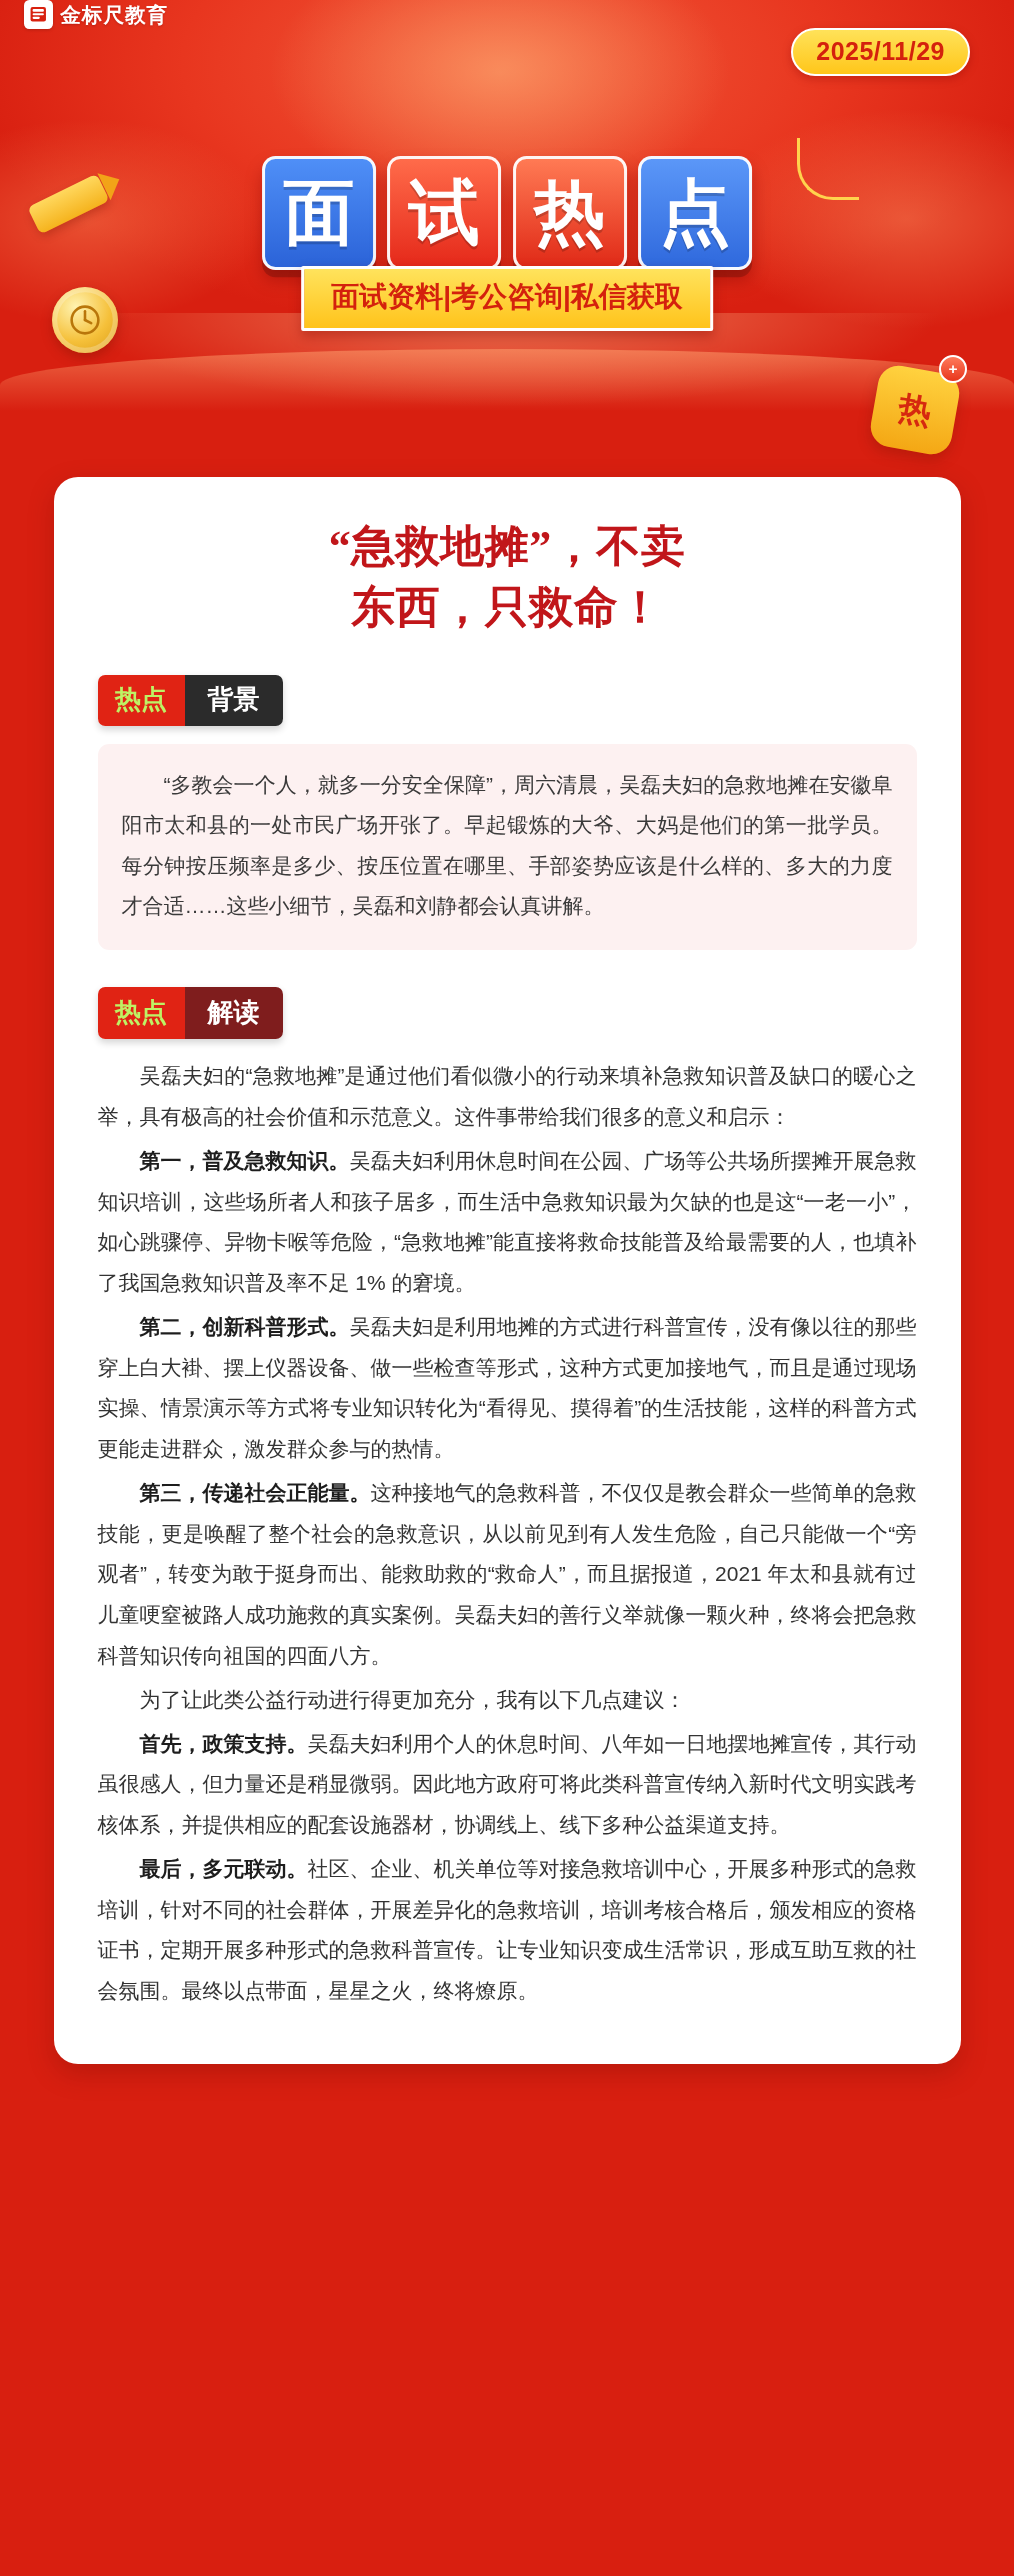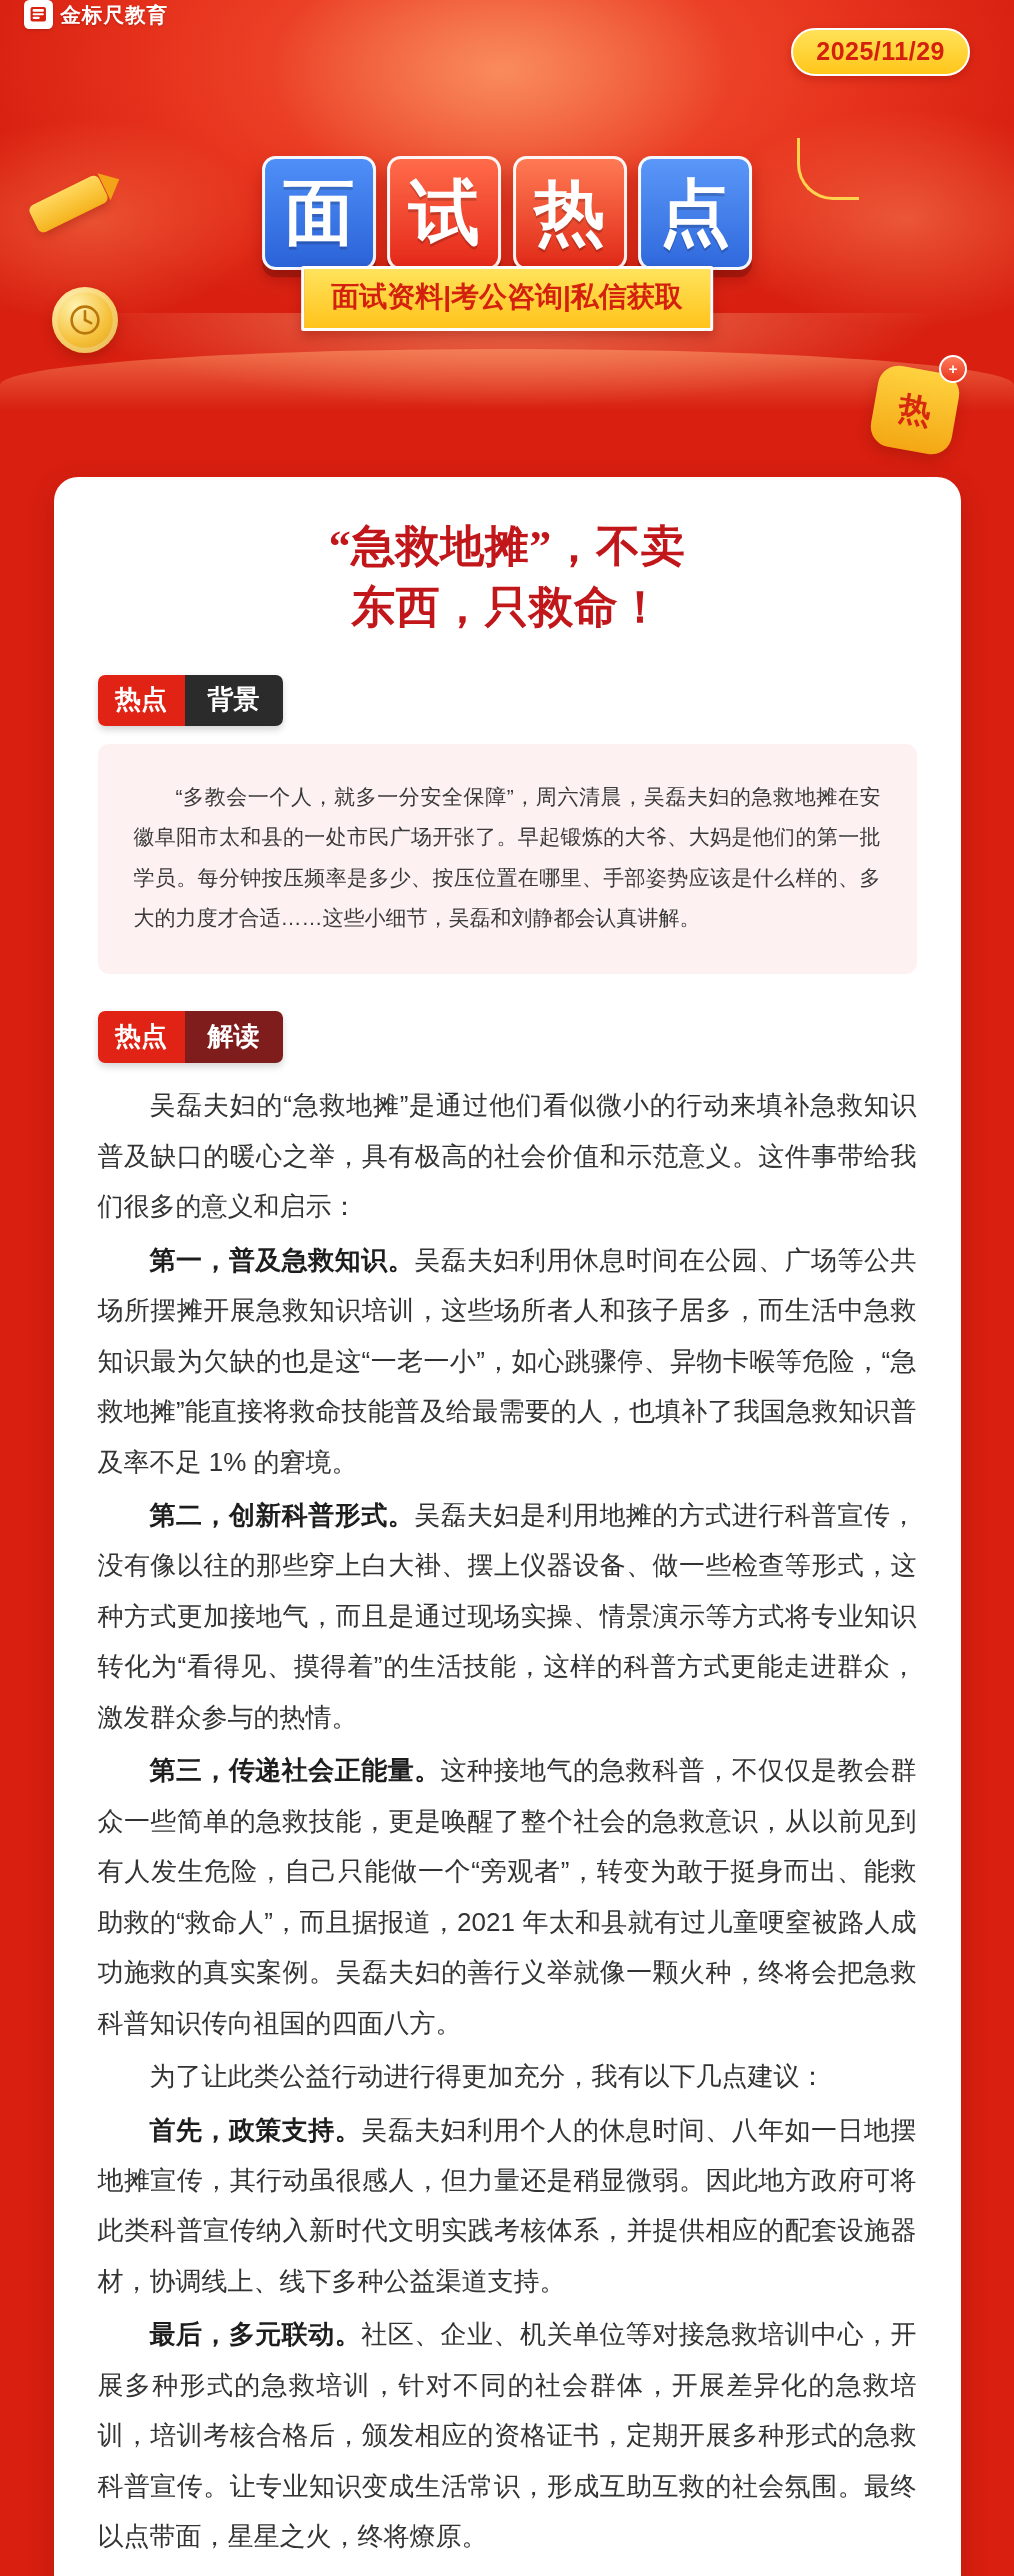--- a/index.html
+++ b/index.html
@@ -226,51 +226,51 @@
   
   .tag {
     display: inline-flex;
     align-items: stretch;
     margin: 0 0 17.5px;
     border-radius: 7.2px;
     overflow: hidden;
     box-shadow: 0 3.1px 7.2px rgba(0,0,0,.16);
   }
   .tag .hot {
-    font-size: 26px; font-weight: bold; color: #ffffff;
+    font-size: 26px; font-weight: bold; color: #bef264;
     padding: 7.2px 17.5px 9.3px;
     display:flex;align-items:center;
   }
   .tag .name {
     font-size: 26px; font-weight: bold; color: #ffffff;
     padding: 7.2px 23px 9.3px;
     display:flex;align-items:center;
   }
   .tag.red  .hot  { background: #e02314; }
   .tag.red  .name { background: #2b2b2b; }
   .tag.blue .hot  { background: #e02314; }
   .tag.blue .name { background: #7f1d1d; }
 
   .quote-box {
     background: #fdf1f1;
     border-radius: 11.3px;
     padding: 21.6px 24px 24px;
     margin-bottom: 37px;
   }
   .quote-box p {
-    margin: 12px;
+    margin: 0;
     font-size: 21px;
     line-height: 1.92;
     color: #3a3a3a;
     text-indent: 2em;
     text-align: justify;
   }
   .body-text p {
     margin: 0 0 3.1px;
-    font-size: 26px;
+    font-size: 21px;
     line-height: 1.94;
     color: #333333;
     text-indent: 2em;
     text-align: justify;
   }
   .body-text b { font-weight: bold; color: #1d1d1d; }
 
   
   .footer {
     position: relative;

